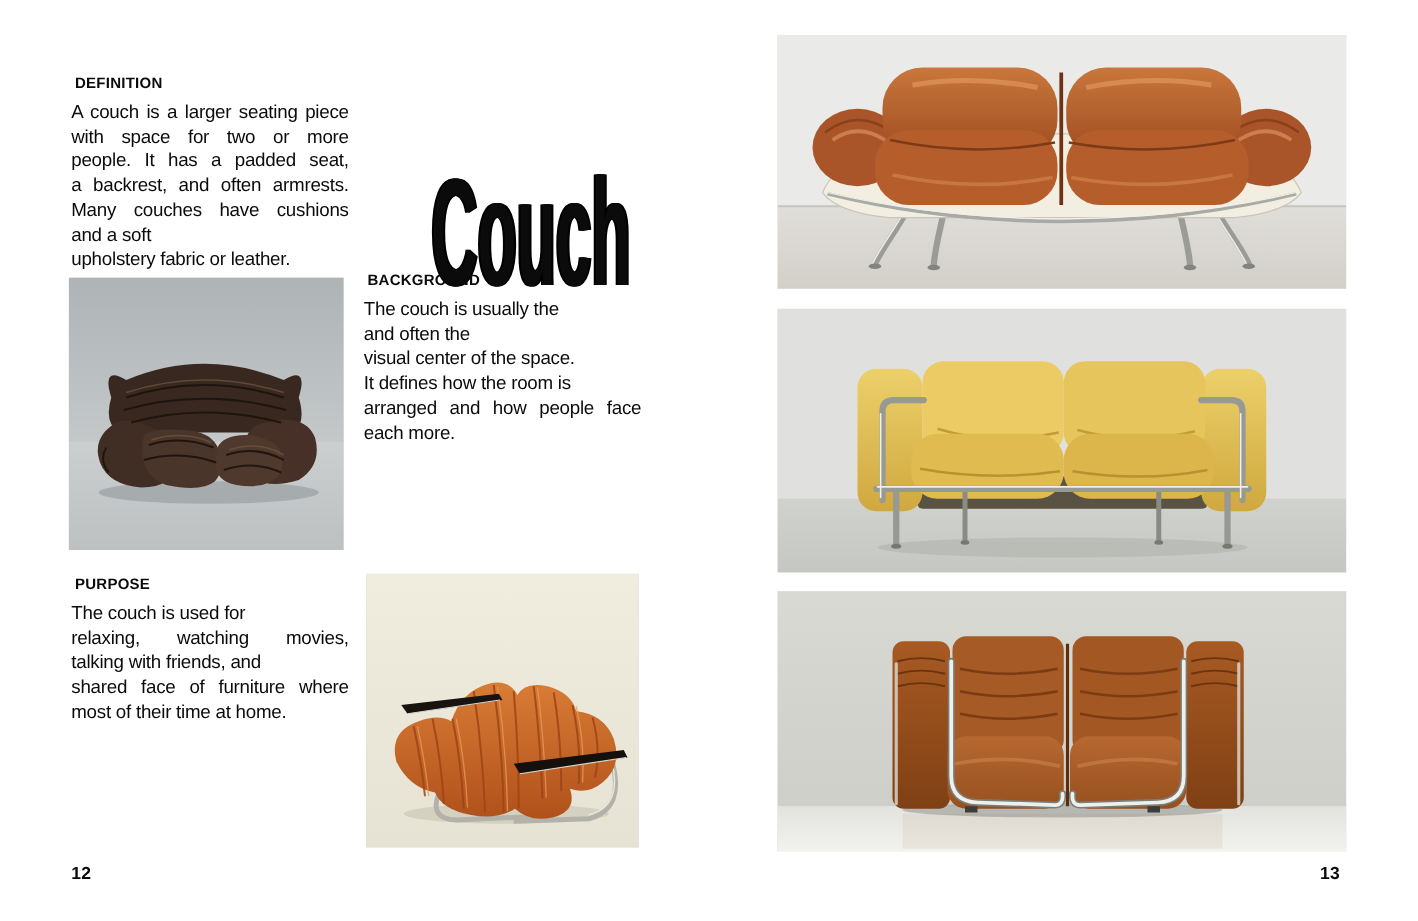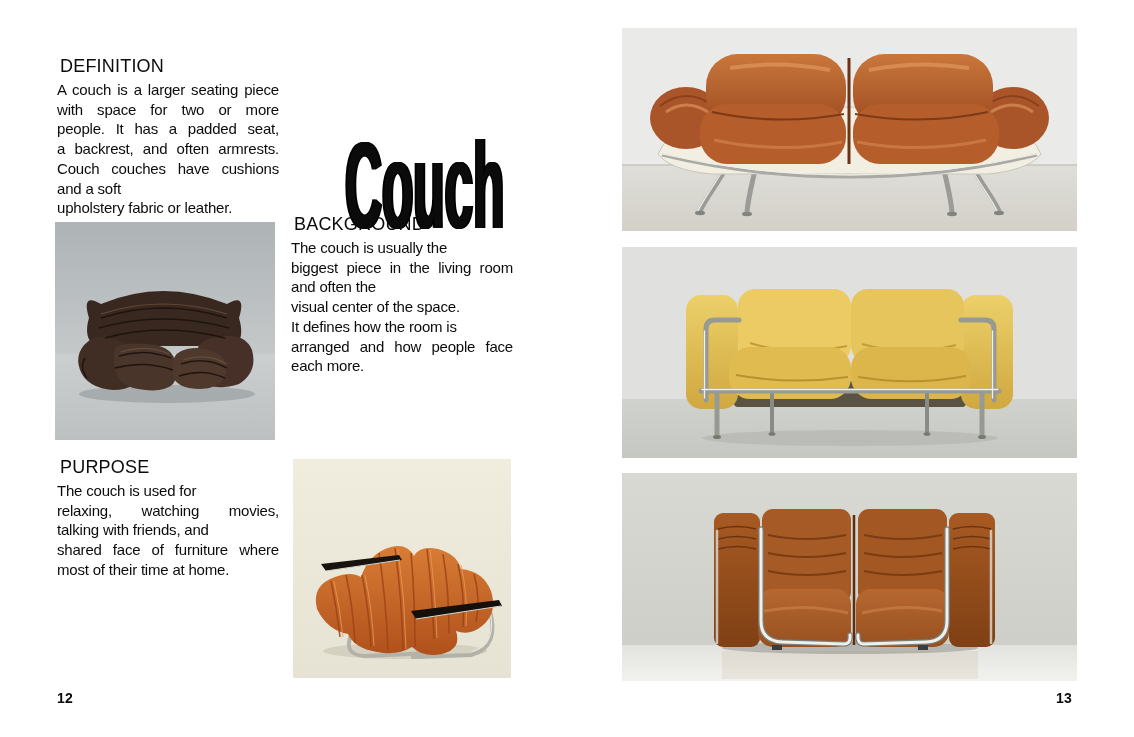--- a/index.html
+++ b/index.html
@@ -5,21 +5,21 @@
   html,body { margin:0; padding:0; background:#ffffff; }
   .canvas {
     position:relative; width:1134px; height:737px; background:#ffffff;
     font-family:"Liberation Sans", sans-serif; color:#0b0b0b; overflow:hidden;
   }
   .abs { position:absolute; }
 
   
   .sec { width:222px; }
   .sec h2 {
-    margin:0 0 3px 3px; font-size:18px; line-height:21px; font-weight:normal;
+    margin:0 0 3px 3px; font-size:12px; line-height:21px; font-weight:bold;
     letter-spacing:0.2px;
   }
   .sec .body { font-size:15px; line-height:19.7px; letter-spacing:-0.2px; }
   .line { text-align:left; }
   .jl { text-align:justify; text-align-last:justify; }
 
   .def   { left:57px;  top:56px;  }
   .bgsec { left:291px; top:214px; }
   .purp  { left:57px;  top:457px; }
 
@@ -49,33 +49,32 @@
 
 <div class="canvas">
 
   <section class="abs sec def">
     <h2>DEFINITION</h2>
     <div class="body">
       <div class="line jl">A couch is a larger seating piece</div>
       <div class="line jl">with space for two or more</div>
       <div class="line jl">people. It has a padded seat,</div>
       <div class="line jl">a backrest, and often armrests.</div>
-      <div class="line jl">Couch couches have cushions</div>
+      <div class="line jl">Many couches have cushions</div>
       <div class="line">and a soft</div>
       <div class="line">upholstery fabric or leather.</div>
     </div>
   </section>
 
   <h1 class="abs title">Couch</h1>
 
   <section class="abs sec bgsec">
     <h2>BACKGROUND</h2>
     <div class="body">
       <div class="line">The couch is usually the</div>
-      <div class="line jl">biggest piece in the living room</div>
       <div class="line">and often the</div>
       <div class="line">visual center of the space.</div>
       <div class="line">It defines how the room is</div>
       <div class="line jl">arranged and how people face</div>
       <div class="line">each more.</div>
     </div>
   </section>
 
   <section class="abs sec purp">
     <h2>PURPOSE</h2>

